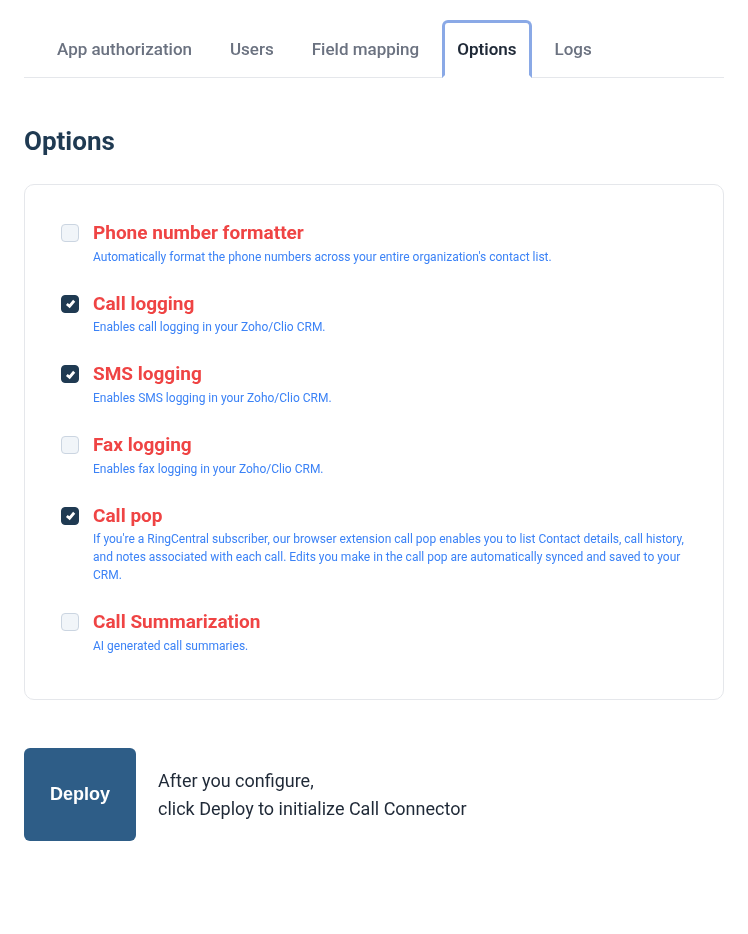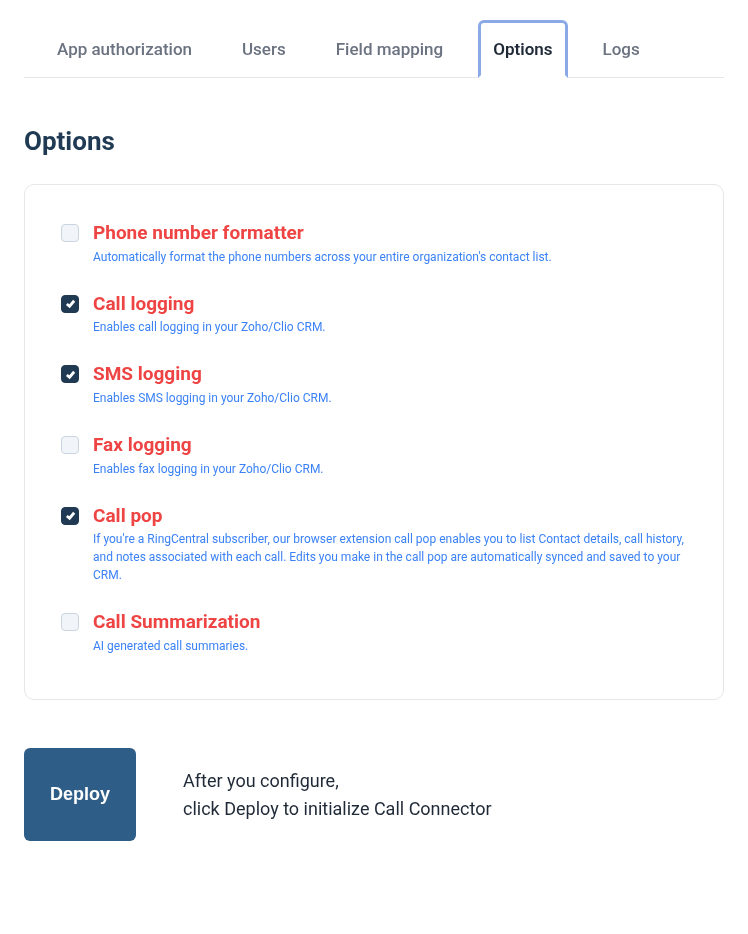--- a/index.html
+++ b/index.html
@@ -11,21 +11,21 @@
     font-family: -apple-system, BlinkMacSystemFont, "Segoe UI", Roboto, Helvetica, Arial, sans-serif;
     background: #fff;
     width: 748px;
     color: #1f3a52;
   }
   .container {
     padding: 0 24px;
   }
   .tabs {
     display: flex;
-    gap: 20px;
+    gap: 8px;
     border-bottom: 1px solid #e5e7eb;
     align-items: center;
     padding-top: 20px;
     padding-left: 18px;
   }
   .tab {
     padding: 16px 12px;
     font-size: 17px;
     color: #6b7280;
     cursor: pointer;
@@ -119,21 +119,20 @@
     padding: 36px 26px;
     font-size: 18px;
     font-weight: 700;
     border-radius: 6px;
     cursor: pointer;
   }
   .footer-text {
     font-size: 18px;
     color: #1f2937;
     line-height: 1.55;
-    margin-left: 25px;
   }
 </style>
 </head>
 <body>
 
 <div class="container">
   <div class="tabs">
     <div class="tab">App authorization</div>
     <div class="tab">Users</div>
     <div class="tab">Field mapping</div>

